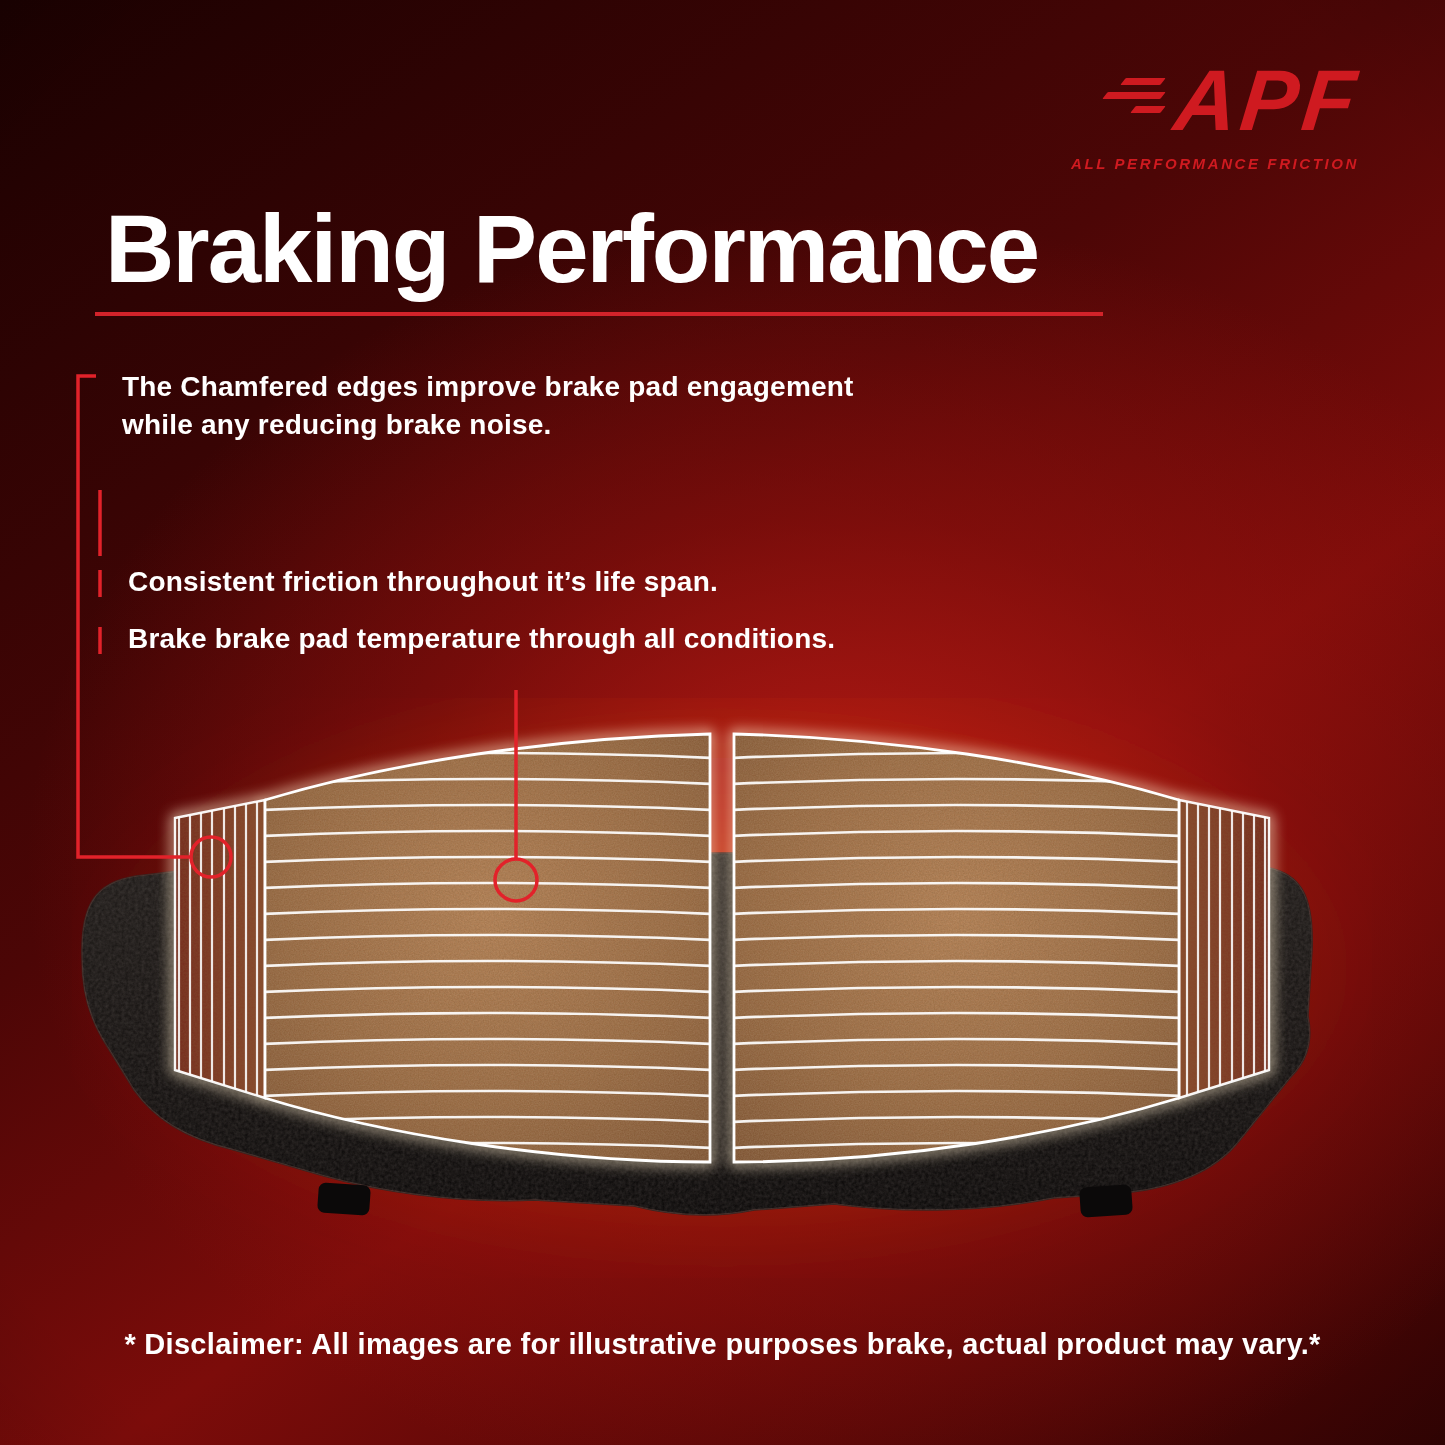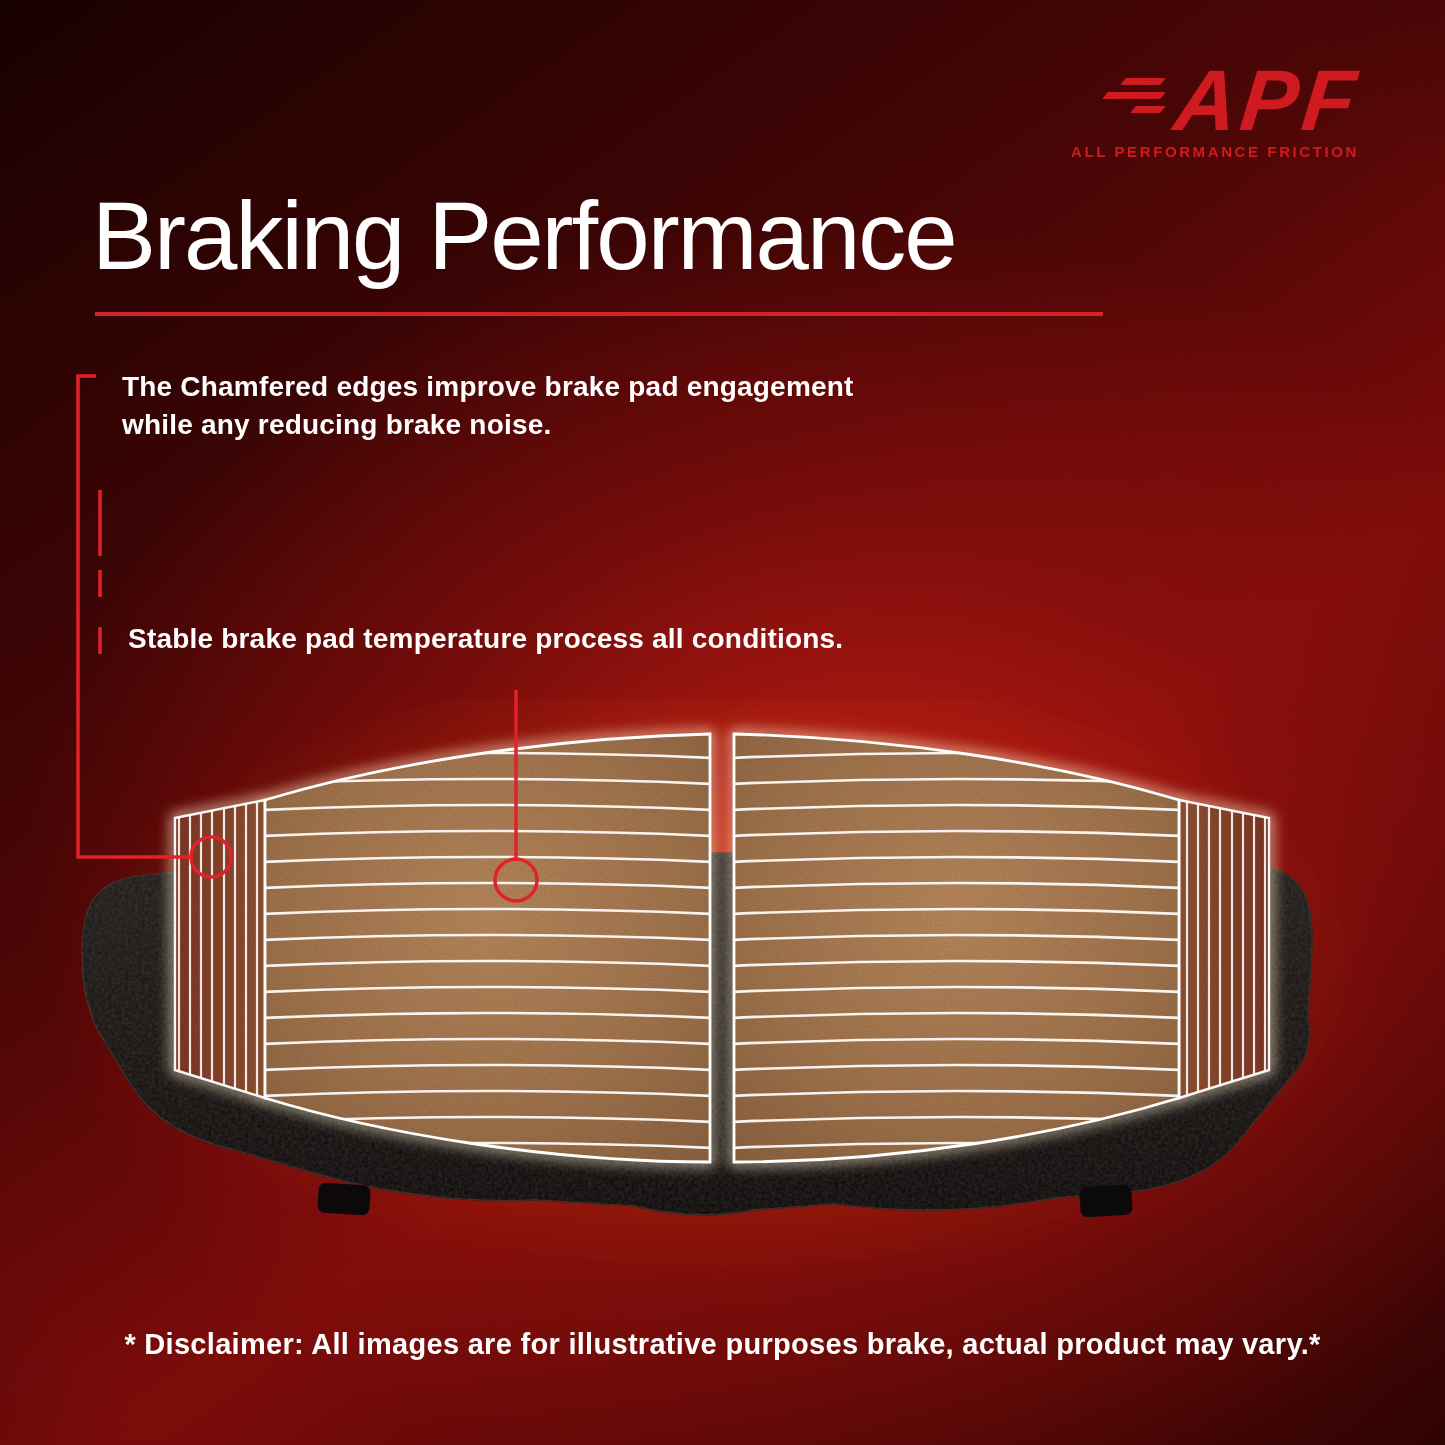--- a/index.html
+++ b/index.html
@@ -18,25 +18,25 @@
   .logo-mark{display:flex;align-items:center;justify-content:flex-end;gap:12px;}
   .speed-lines{display:flex;flex-direction:column;align-items:flex-end;gap:7px;margin-bottom:10px;}
   .speed-lines i{display:block;height:7px;background:#cf1a20;transform:skewX(-38deg);border-radius:1px;}
   .speed-lines i:nth-child(1){width:40px;}
   .speed-lines i:nth-child(2){width:58px;}
   .speed-lines i:nth-child(3){width:30px;}
   .logo-text{
     display:inline-block;font-size:86px;font-weight:bold;font-style:italic;
     letter-spacing:4px;line-height:0.9;transform:skewX(-6deg);color:#cf1a20;
   }
-  .logo-tagline{font-size:15px;font-weight:bold;letter-spacing:2.6px;margin-top:4px;color:#cf1a20;}
+  .logo-tagline{font-size:15px;font-weight:bold;font-style:italic;letter-spacing:2.6px;margin-top:16px;color:#cf1a20;}
   
   .title{
-    position:absolute;left:92px;top:186px;margin:0;z-index:4;
-    font-size:96px;font-weight:normal;letter-spacing:-2px;color:#ffffff;line-height:1.05;
+    position:absolute;left:92px;top:186px;margin:13px;z-index:4;
+    font-size:96px;font-weight:bold;letter-spacing:-2px;color:#ffffff;line-height:1.05;
     white-space:nowrap;
   }
   .rule{position:absolute;left:95px;top:312px;width:1008px;height:4px;background:#d2232a;z-index:4;}
   
   .bullet{
     position:absolute;z-index:4;color:#ffffff;font-size:28px;font-weight:bold;
     line-height:1.34;white-space:pre-line;letter-spacing:0.2px;
   }
   .b1{left:122px;top:368px;width:980px;}
   .b2{left:128px;top:482px;width:1140px;}
@@ -67,21 +67,22 @@
       <span class="logo-text">APF</span>
     </div>
     <div class="logo-tagline">ALL PERFORMANCE FRICTION</div>
   </div>
 
   <h1 class="title">Braking Performance</h1>
   <div class="rule"></div>
 
   <div class="bullet b1">The Chamfered edges improve brake pad engagement
 while any reducing brake noise.</div>
-  <div class="bullet b4">Stable brake pad temperature process all conditions.</div>
+  <div class="bullet b3">Consistent friction throughout it’s life span.</div>
+  <div class="bullet b4">Brake brake pad temperature through all conditions.</div>
 
   <svg class="pads" viewBox="0 0 1300 580" aria-hidden="true">
     <defs>
       <radialGradient id="amb" cx="50%" cy="50%" r="50%">
         <stop offset="0%" stop-color="#ff8c2a" stop-opacity="0.5"></stop>
         <stop offset="55%" stop-color="#e8481a" stop-opacity="0.25"></stop>
         <stop offset="100%" stop-color="#e8481a" stop-opacity="0"></stop>
       </radialGradient>
       <radialGradient id="padGrad" cx="50%" cy="42%" r="80%">
         <stop offset="0%" stop-color="#b57f52"></stop>

